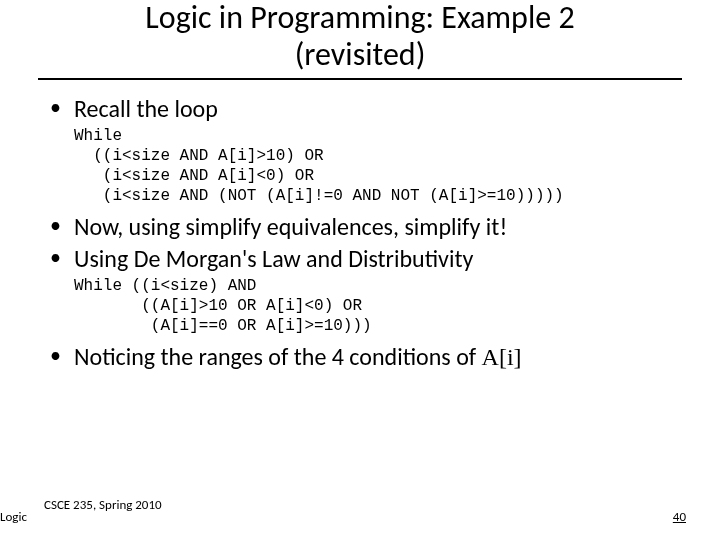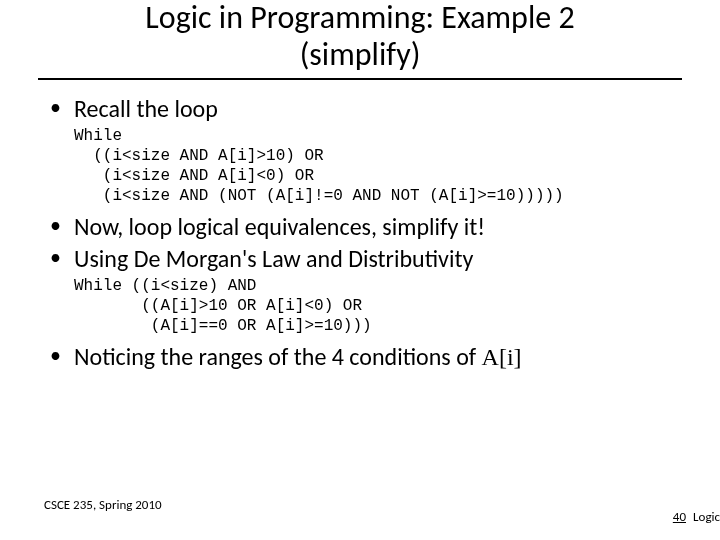--- a/index.html
+++ b/index.html
@@ -55,43 +55,43 @@
   }
   .footer {
     position: absolute;
     bottom: 16px;
     left: 0;
     width: 100%;
     font-size: 13px;
     color: #000;
   }
   .footer .left { position: absolute; left: 44px; bottom: 12px; }
-  .footer .center { position: absolute; left: 0; width: 100%; text-align: right; bottom: 0; }
+  .footer .center { position: absolute; left: 0; width: 100%; text-align: left; bottom: 0; }
   .footer .right { position: absolute; right: 34px; bottom: 0; text-decoration: underline; }
 </style>
 </head>
 <body>
 
 <div class="title">
   <span>Logic in Programming: Example 2</span><br>
-  <span>(simplify)</span>
+  <span>(revisited)</span>
 </div>
 <hr class="hr">
 
 <div class="content">
   <ul class="bl">
     <li>Recall the loop</li>
   </ul>
   <div class="code">While
   ((i&lt;size AND A[i]&gt;10) OR
    (i&lt;size AND A[i]&lt;0) OR
    (i&lt;size AND (NOT (A[i]!=0 AND NOT (A[i]&gt;=10)))))</div>
 
   <ul class="bl">
-    <li>Now, loop logical equivalences, simplify it!</li>
+    <li>Now, using simplify equivalences, simplify it!</li>
     <li>Using De Morgan's Law and Distributivity</li>
   </ul>
   <div class="code">While ((i&lt;size) AND
        ((A[i]&gt;10 OR A[i]&lt;0) OR
         (A[i]==0 OR A[i]&gt;=10)))</div>
 
   <ul class="bl">
     <li>
       <span>Noticing the ranges of the 4 conditions of </span><span class="inline-code">A[i]</span>
     </li>

